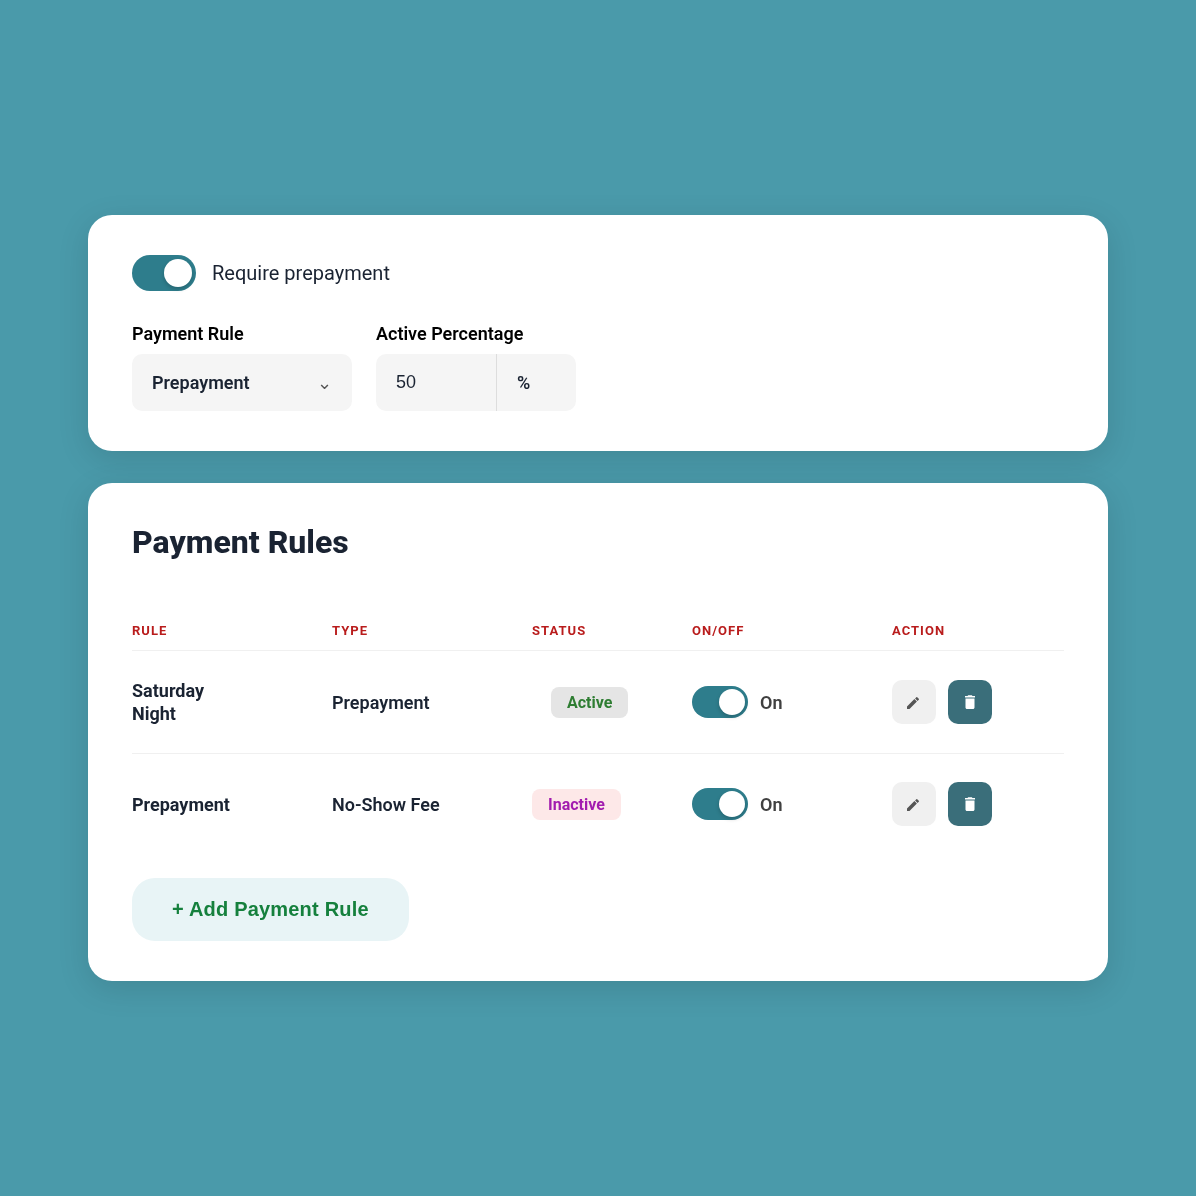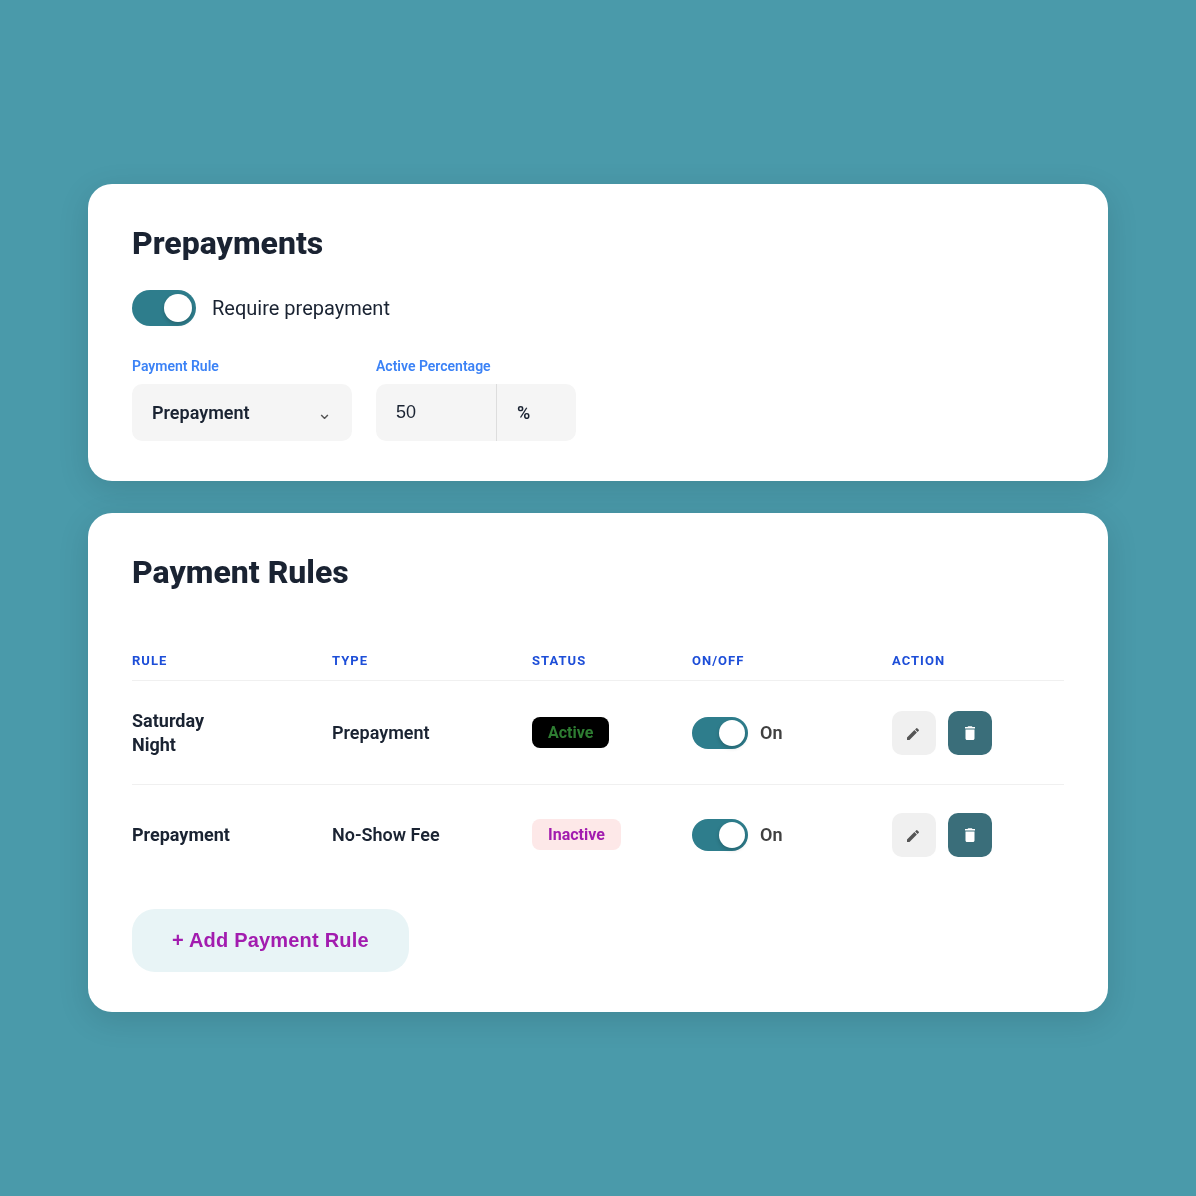--- a/index.html
+++ b/index.html
@@ -88,23 +88,23 @@
       align-items: flex-start;
     }
 
     .form-group {
       display: flex;
       flex-direction: column;
       gap: 10px;
     }
 
     .form-label {
-      font-size: 14px;
-      font-weight: 600;
-      color: #3b82f6;
+      font-size: 18px;
+      font-weight: 600;
+      color: #000000;
     }
 
     .select-wrapper {
       position: relative;
       background: #f5f5f5;
       border-radius: 10px;
       padding: 0;
       min-width: 220px;
     }
 
@@ -161,21 +161,21 @@
       display: grid;
       grid-template-columns: 200px 200px 160px 200px 160px;
       padding: 0 0 12px 0;
       border-bottom: 1px solid #f0f0f0;
       margin-bottom: 0;
     }
 
     .col-header {
       font-size: 13px;
       font-weight: 700;
-      color: #1d4ed8;
+      color: #b91c1c;
       letter-spacing: 0.08em;
       text-transform: uppercase;
       margin-top: 34px;
     }
 
     .table-row {
       display: grid;
       grid-template-columns: 200px 200px 160px 200px 160px;
       padding: 28px 0;
       border-bottom: 1px solid #f0f0f0;
@@ -201,22 +201,23 @@
 
     .status-badge {
       display: inline-block;
       padding: 6px 16px;
       border-radius: 8px;
       font-size: 16px;
       font-weight: 700;
     }
 
     .status-active {
-      background: #000000;
+      background: #e5e5e5;
       color: #2e7d32;
+      margin-left: 19px;
     }
 
     .status-inactive {
       background: #fde8e8;
       color: #a21caf;
       text-align: center;
     }
 
     .on-off-cell {
       display: flex;
@@ -260,21 +261,21 @@
 
     .add-rule-btn {
       display: inline-block;
       margin-top: 24px;
       padding: 20px 40px;
       background: #e8f4f6;
       border: none;
       border-radius: 23px;
       font-size: 20px;
       font-weight: 600;
-      color: #a21caf;
+      color: #15803d;
       cursor: pointer;
       letter-spacing: 0.01em;
     }
 
     
     .toggle-sm {
       position: relative;
       width: 56px;
       height: 32px;
       flex-shrink: 0;
@@ -288,21 +289,20 @@
       top: 3px;
       right: 3px;
       width: 26px;
       height: 26px;
     }
   </style>
 </head>
 <body>
 
 <div class="card">
-  <h2 class="card-title">Prepayments</h2>
 
   <div class="toggle-row">
     <label class="toggle">
       <input type="checkbox" checked="" style="">
       <div class="toggle-track"></div>
       <div class="toggle-thumb"></div>
     </label>
     <span class="toggle-label">Require prepayment</span>
   </div>
 

